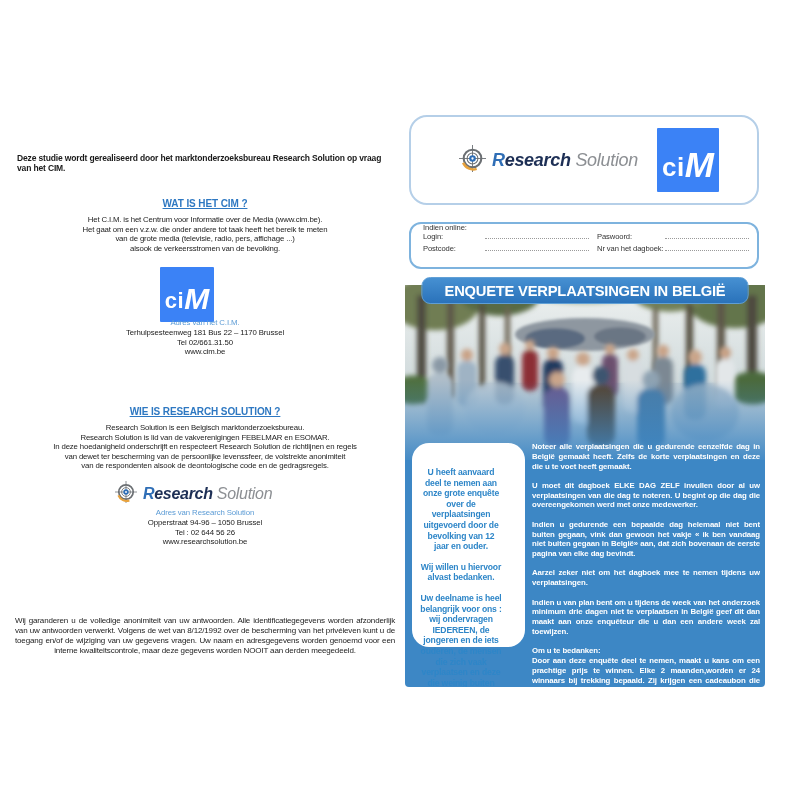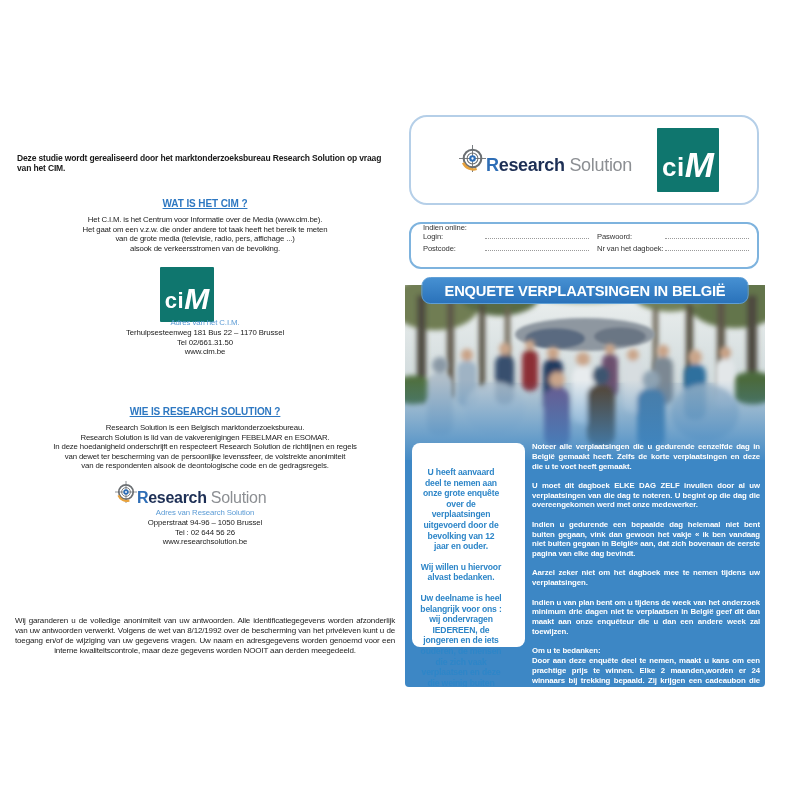--- a/index.html
+++ b/index.html
@@ -12,32 +12,32 @@
   .right-page{left:405px;width:360px;}
 
   
   .intro{position:absolute;top:153px;left:2px;width:376px;font-size:8.5px;font-weight:700;letter-spacing:-0.15px;}
   .sec-heading{position:absolute;width:100%;text-align:center;color:#2e78c2;font-weight:700;font-size:10px;text-decoration:underline;letter-spacing:-0.1px;}
   .h-cim{top:198px;}
   .h-rs{top:406px;}
   .body-par{position:absolute;width:100%;text-align:center;font-size:7.8px;line-height:9.6px;letter-spacing:-0.15px;white-space:pre-line;color:#222;}
   .p-cim{top:215px;}
   .p-rs{top:423px;}
-  .cim-logo{background:#0f766e;color:#fff;display:flex;align-items:flex-end;justify-content:center;border-radius:1px;}
+  .cim-logo{background:#3b82f6;color:#fff;display:flex;align-items:flex-end;justify-content:center;border-radius:1px;}
   .cim-logo .ci{font-weight:700;letter-spacing:0.5px;}
   .cim-logo .m{font-weight:700;font-style:italic;transform:translateY(2px);}
   .cim-logo-left{position:absolute;top:267px;left:145px;width:54px;height:47px;font-size:22px;padding-bottom:8px;}
   .cim-logo-left .m{font-size:30px;}
   .addr-label{position:absolute;width:100%;text-align:center;color:#5b9bd5;font-size:7.8px;letter-spacing:-0.1px;}
   .addr-body{position:absolute;width:100%;text-align:center;font-size:7.8px;line-height:9.6px;white-space:pre-line;letter-spacing:-0.1px;color:#222;}
   .al-cim{top:318px;}
   .ab-cim{top:328px;}
   .al-rs{top:508px;}
   .ab-rs{top:518px;}
-  .rs-logo{display:flex;align-items:flex-end;}
+  .rs-logo{display:flex;align-items:center;gap:6px;font-style:italic;}
   .rs-logo-left{position:absolute;top:481px;left:100px;}
   .rs-word{font-size:16px;letter-spacing:-0.3px;}
   .rs-word .r{color:#2f6eb6;font-weight:700;}
   .rs-word .rest{color:#1d2f55;font-weight:700;}
   .rs-word .sol{color:#8c8f93;font-weight:400;}
   .footer-par{position:absolute;top:616px;left:0;width:380px;font-size:8px;line-height:10px;text-align:justify;text-align-last:center;letter-spacing:-0.15px;color:#222;}
 
   
   .header-box{position:absolute;top:115px;left:4px;width:350px;height:90px;background:#fff;border:2px solid #b5cfe8;border-radius:18px;display:flex;align-items:center;justify-content:space-between;padding:0 38px 0 48px;box-sizing:border-box;}
   .header-box .rs-word{font-size:18px;}
@@ -50,21 +50,21 @@
   .f-dots1{flex:1;border-bottom:1.5px dotted #9a9a9a;margin:0 8px 2px 0;height:9px;}
   .f-label2{width:68px;}
   .f-dots2{width:84px;border-bottom:1.5px dotted #9a9a9a;margin-bottom:2px;height:9px;}
 
   .banner{position:absolute;top:277px;left:13px;width:332px;height:25px;background:linear-gradient(#4690d2,#2a72ba);border:1px solid #5f9fd6;border-radius:9px;z-index:4;display:flex;align-items:center;justify-content:center;color:#fff;font-weight:700;font-size:15px;letter-spacing:-0.2px;transform:scaleX(0.98);}
 
   .blue-zone{position:absolute;top:285px;left:0;width:360px;height:402px;background:#3d87c5;border-radius:0 0 4px 4px;overflow:hidden;}
   .photo{position:absolute;top:0;left:0;width:360px;height:175px;}
   .photo-fade{position:absolute;top:95px;left:0;width:360px;height:85px;background:linear-gradient(rgba(61,135,197,0),#3d87c5);}
 
-  .white-box{position:absolute;top:158px;left:7px;width:113px;height:204px;background:#fff;border-radius:8px;box-sizing:border-box;padding:24px 23px 0 8px;text-align:center;color:#2e86c8;font-size:8.6px;line-height:10.6px;font-weight:600;letter-spacing:-0.15px;z-index:3;}
+  .white-box{position:absolute;top:158px;left:7px;width:113px;height:204px;background:#fff;border-radius:17px;box-sizing:border-box;padding:24px 23px 0 8px;text-align:center;color:#2e86c8;font-size:8.6px;line-height:10.6px;font-weight:600;letter-spacing:-0.15px;z-index:3;}
   .white-box .wb-p{margin-bottom:10px;}
   .white-box .wb-bold{font-weight:800;}
 
   .right-text{position:absolute;top:157px;left:127px;width:228px;color:#fff;font-size:7.8px;line-height:9.8px;font-weight:700;text-align:justify;letter-spacing:-0.1px;z-index:3;}
   .right-text .rt-p{margin-bottom:9.5px;}
   .right-text .rt-h{margin-bottom:0;}
 </style>
 </head>
 <body>
 

